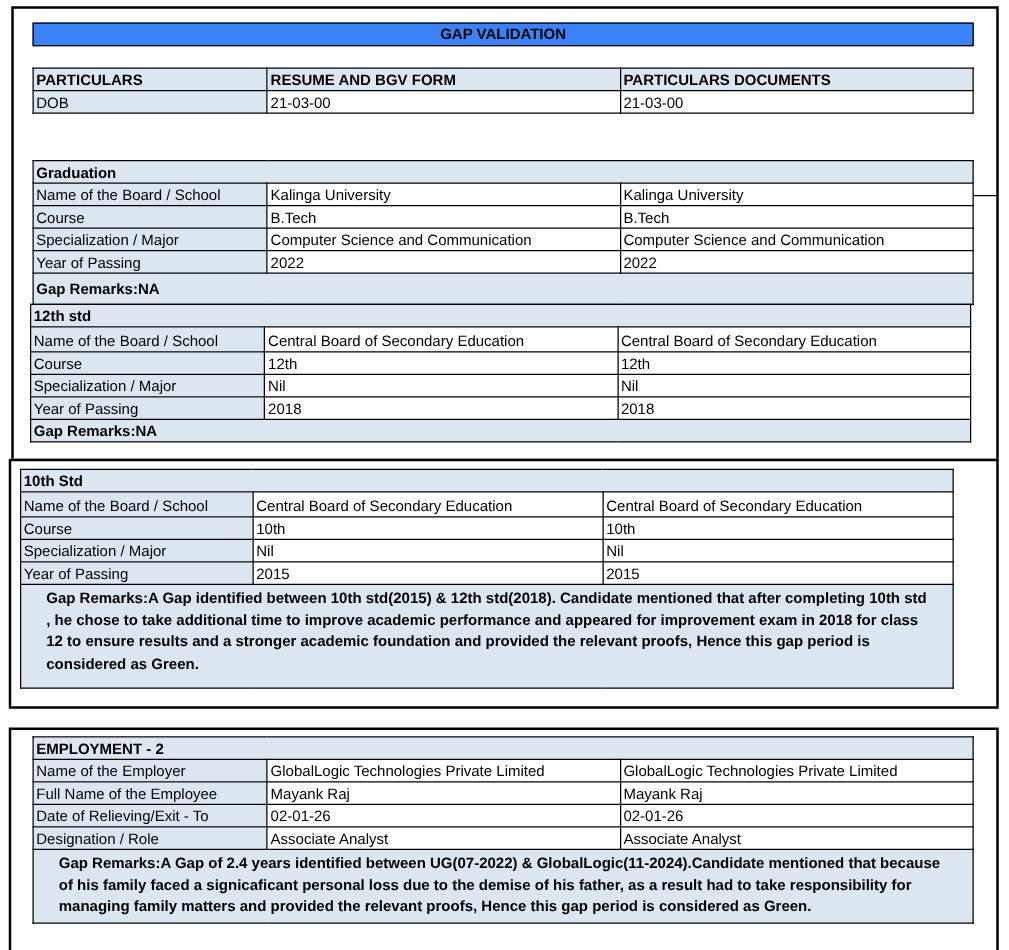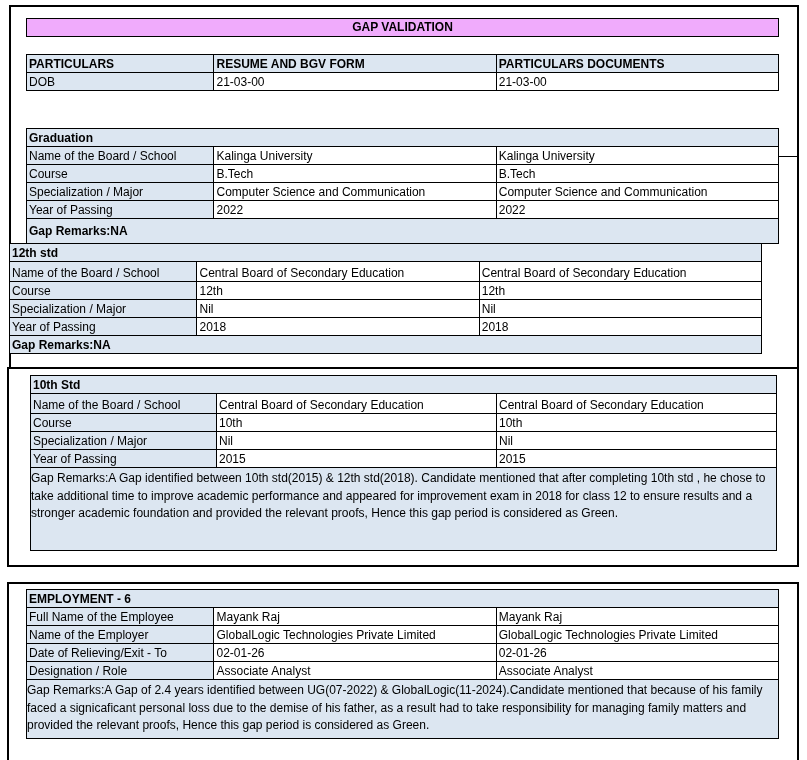--- a/index.html
+++ b/index.html
@@ -4,24 +4,24 @@
   <style>
     html, body { margin: 0; padding: 0; background: #ffffff; }
     body { width: 807px; height: 760px; position: relative; overflow: hidden;
       font-family: "Liberation Sans", "DejaVu Sans", sans-serif; font-size: 12px; color: #000; }
     .frame { position: absolute; border: 2px solid #000; box-sizing: border-box; background: #fff; }
     .tbl { position: absolute; border-collapse: collapse; table-layout: fixed; }
     .tbl td { border: 1px solid #000; padding: 0 2px; height: 17px; line-height: 16px;
       white-space: nowrap; overflow: hidden; font-size: 12px; vertical-align: bottom; }
     .blue { background: #dce6f1; }
     .bold { font-weight: bold; padding-left: 20px; }
-    .title-bar { position: absolute; border: 1px solid #000; background: #f0abfc;
+    .title-bar { position: absolute; border: 1px solid #000; background: #3b82f6;
       text-align: center; font-weight: bold; font-size: 12px; line-height: 17px; height: 17px; }
     .remark { white-space: normal !important; line-height: 17.5px !important; vertical-align: top !important;
-      font-weight: normal; padding: 2px 0 !important; }
+      font-weight: bold; padding: 2px 20px !important; }
     .c1 { width: 184px; }
     .c2 { width: 277px; }
     .c3 { width: 277px; }
     .stray { position: absolute; background: #000; }
   </style>
 </head>
 <body>
 
 <div class="frame" style="left:9px; top:5px; width:790px; height:364px;"></div>
 
@@ -78,21 +78,21 @@
     <td>2022</td>
   </tr>
   <tr class="blue">
         <td colspan="3" class="bold" style="height:24px; vertical-align:middle;">Gap Remarks:NA</td>
       </tr>
 </tbody>
   </table>
 
 <div class="stray" style="left:779px; top:156px; width:20px; height:1px;"></div>
 
-<table class="tbl" style="left:9px; top:243px; width:753px;">
+<table class="tbl" style="left:24px; top:243px; width:753px;">
   <colgroup>
       <col class="c1">
       <col class="c2">
       <col class="c3">
     </colgroup>
   <tbody>
       <tr class="blue">
         <td colspan="3" class="bold">12th std</td>
       </tr>
   <tr>
@@ -116,21 +116,21 @@
     <td>2018</td>
   </tr>
   <tr class="blue">
         <td colspan="3" class="bold">Gap Remarks:NA</td>
       </tr>
 </tbody>
   </table>
 
 <div class="frame" style="left:7px; top:367px; width:792px; height:200px;"></div>
 
-<table class="tbl" style="left:30px; top:375px; width:747px;">
+<table class="tbl" style="left:16px; top:375px; width:747px;">
   <colgroup>
       <col class="c1">
       <col class="c2">
       <col class="c3">
     </colgroup>
   <tbody>
       <tr class="blue">
         <td colspan="3" class="bold">10th Std</td>
       </tr>
   <tr>
@@ -162,33 +162,33 @@
 <div class="frame" style="left:7px; top:582px; width:792px; height:180px;"></div>
 
 <table class="tbl" style="left:26px; top:589px; width:753px;">
   <colgroup>
       <col class="c1">
       <col class="c2">
       <col class="c3">
     </colgroup>
   <tbody>
       <tr class="blue">
-        <td colspan="3" class="bold">EMPLOYMENT - 6</td>
-      </tr>
+        <td colspan="3" class="bold">EMPLOYMENT - 2</td>
+      </tr>
+  <tr>
+    <td class="blue">Name of the Employer</td>
+    <td>GlobalLogic Technologies Private Limited</td>
+    <td>GlobalLogic Technologies Private Limited</td>
+  </tr>
   <tr>
     <td class="blue">Full Name of the Employee</td>
     <td>Mayank Raj</td>
     <td>Mayank Raj</td>
   </tr>
   <tr>
-    <td class="blue">Name of the Employer</td>
-    <td>GlobalLogic Technologies Private Limited</td>
-    <td>GlobalLogic Technologies Private Limited</td>
-  </tr>
-  <tr>
     <td class="blue">Date of Relieving/Exit - To</td>
     <td>02-01-26</td>
     <td>02-01-26</td>
   </tr>
   <tr>
     <td class="blue">Designation / Role</td>
     <td>Associate Analyst</td>
     <td>Associate Analyst</td>
   </tr>
   <tr class="blue">

